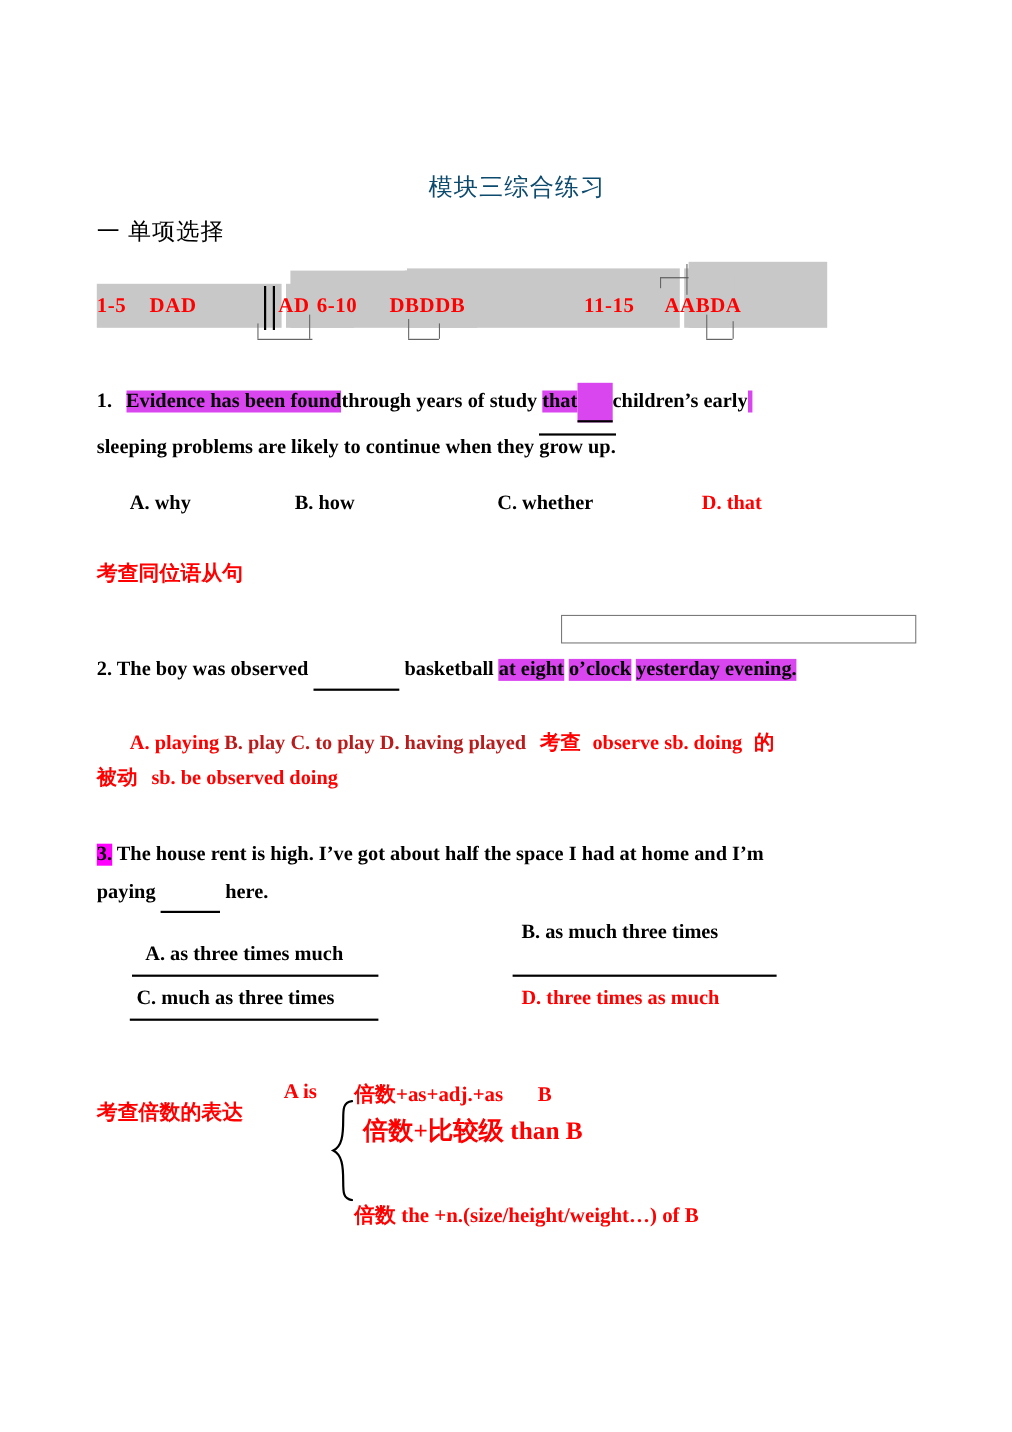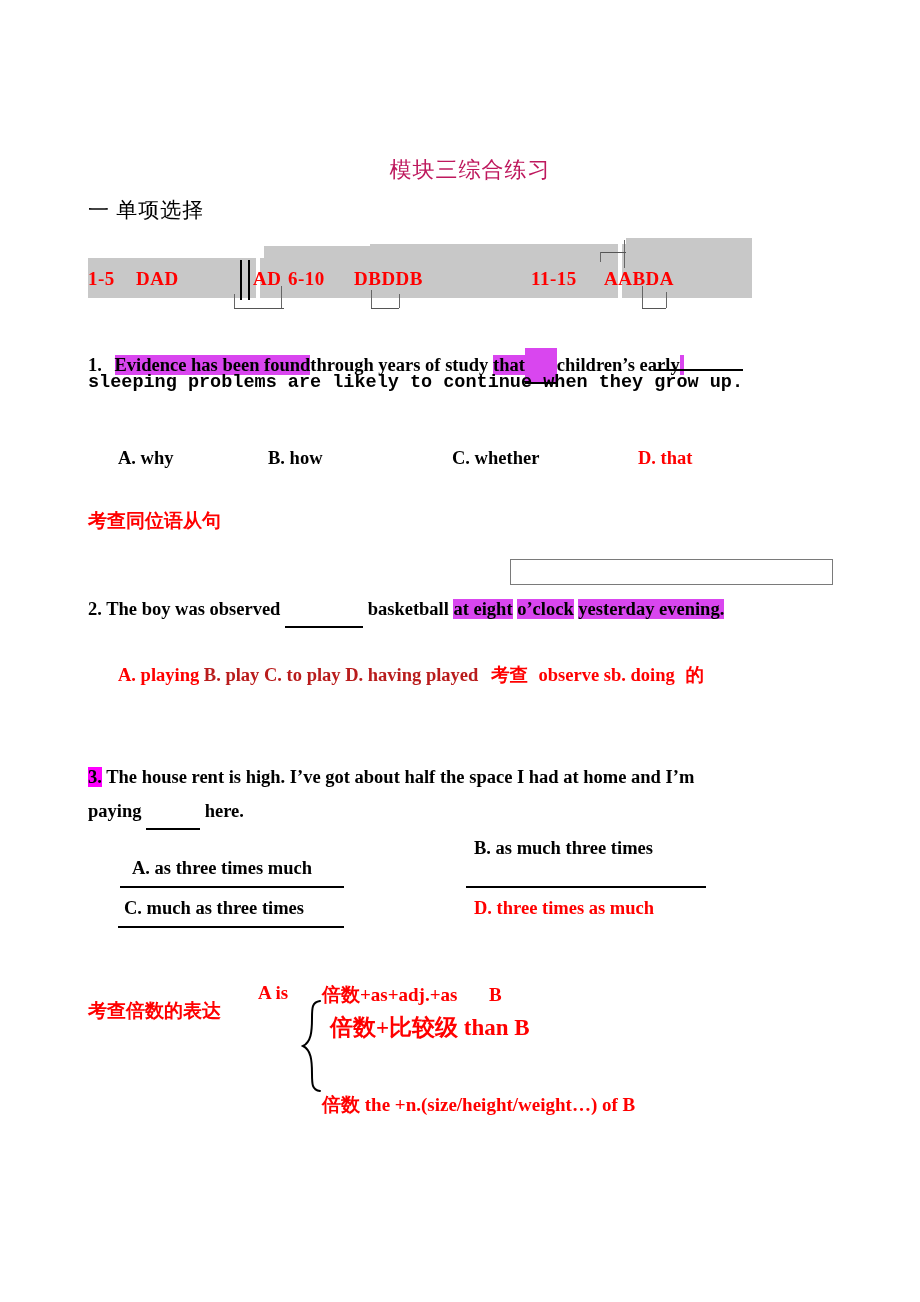--- a/index.html
+++ b/index.html
@@ -30,21 +30,21 @@
   .hl-yellow { background: #d946ef; }
   .hl-magenta { background: #ff00ff; }
 
   
   #doc-title {
     left: 0; top: 155px;
     width: 920px;
     text-align: center;
     font-size: 22px;
     letter-spacing: 1px;
-    color: #be185d;
+    color: #0c4a6e;
     font-weight: normal;
     padding-left: 20px;
     box-sizing: border-box;
   }
 
   
   #section-heading {
     left: 88px; top: 196px;
     font-size: 21px;
     letter-spacing: 1px;
@@ -172,21 +172,21 @@
     <span class="ak-text" style="left:200px;top:32px;">6-10</span>
     <span class="ak-text" style="left:266px;top:32px;">DBDDB</span>
     <span class="ak-text" style="left:443px;top:32px;">11-15</span>
     <span class="ak-text" style="left:516px;top:32px;">AABDA</span>
   </div>
 
   <div class="abs qtext" style="left:88px; top:348px;">
     <span>1.</span>
     <span style="display:inline-block;width:8px;"></span><span class="hl-yellow">Evidence has been found</span><span>through years of study </span><span class="hl-yellow">that</span><span class="hl-yellow blank-ul" style="width:32px;">&nbsp;</span><span>children’s early</span><span class="hl-yellow">&nbsp;</span>
   </div>
-  <div class="abs qtext" style="left:88px; top:366px;font-family:Liberation Mono, monospace;">
+  <div class="abs qtext" style="left:88px; top:390px;">
     <span>sleeping problems are likely to continue when they </span><span class="overline-span">grow up.</span>
   </div>
 
   <div class="abs opts" style="left:118px; top:448px;">A. why</div>
   <div class="abs opts" style="left:268px; top:448px;">B. how</div>
   <div class="abs opts" style="left:452px; top:448px;">C. whether</div>
   <div class="abs opts red" style="left:638px; top:448px;">D. that</div>
 
   <div class="abs note" style="left:88px; top:508px; font-size:19px;">考查同位语从句</div>
 
@@ -196,20 +196,24 @@
     <span>2. The boy was observed </span><span class="blank-ul" style="width:78px;">&nbsp;</span><span> basketball </span><span class="hl-yellow">at eight</span><span> </span><span class="hl-yellow">o’clock</span><span> </span><span class="hl-yellow">yesterday evening.</span>
   </div>
 
   <div class="abs opts" style="left:118px; top:662px;">
     <span class="red">A. playing</span>
     <span class="blk">B. play C. to play D. having played</span>
     <span class="red" style="margin-left:8px;">考查</span>
     <span class="red" style="margin-left:6px;">observe sb. doing</span>
     <span class="red" style="margin-left:6px;">的</span>
   </div>
+  <div class="abs opts" style="left:88px; top:694px;">
+    <span class="red">被动</span>
+    <span class="red" style="margin-left:8px;">sb. be observed doing</span>
+  </div>
 
   <div class="abs qtext" style="left:88px; top:760px;">
     <span class="hl-magenta">3.</span><span> </span><span>The house rent is high. I’ve got about half the space I had at home and I’m</span>
   </div>
   <div class="abs qtext" style="left:88px; top:794px;">
     <span>paying </span><span class="blank-ul" style="width:54px;">&nbsp;</span><span> here.</span>
   </div>
 
   <div class="abs opts" style="left:132px; top:858px;">A. as three times much</div>
   <div class="rule" style="left:120px; top:886px; width:224px;"></div>

